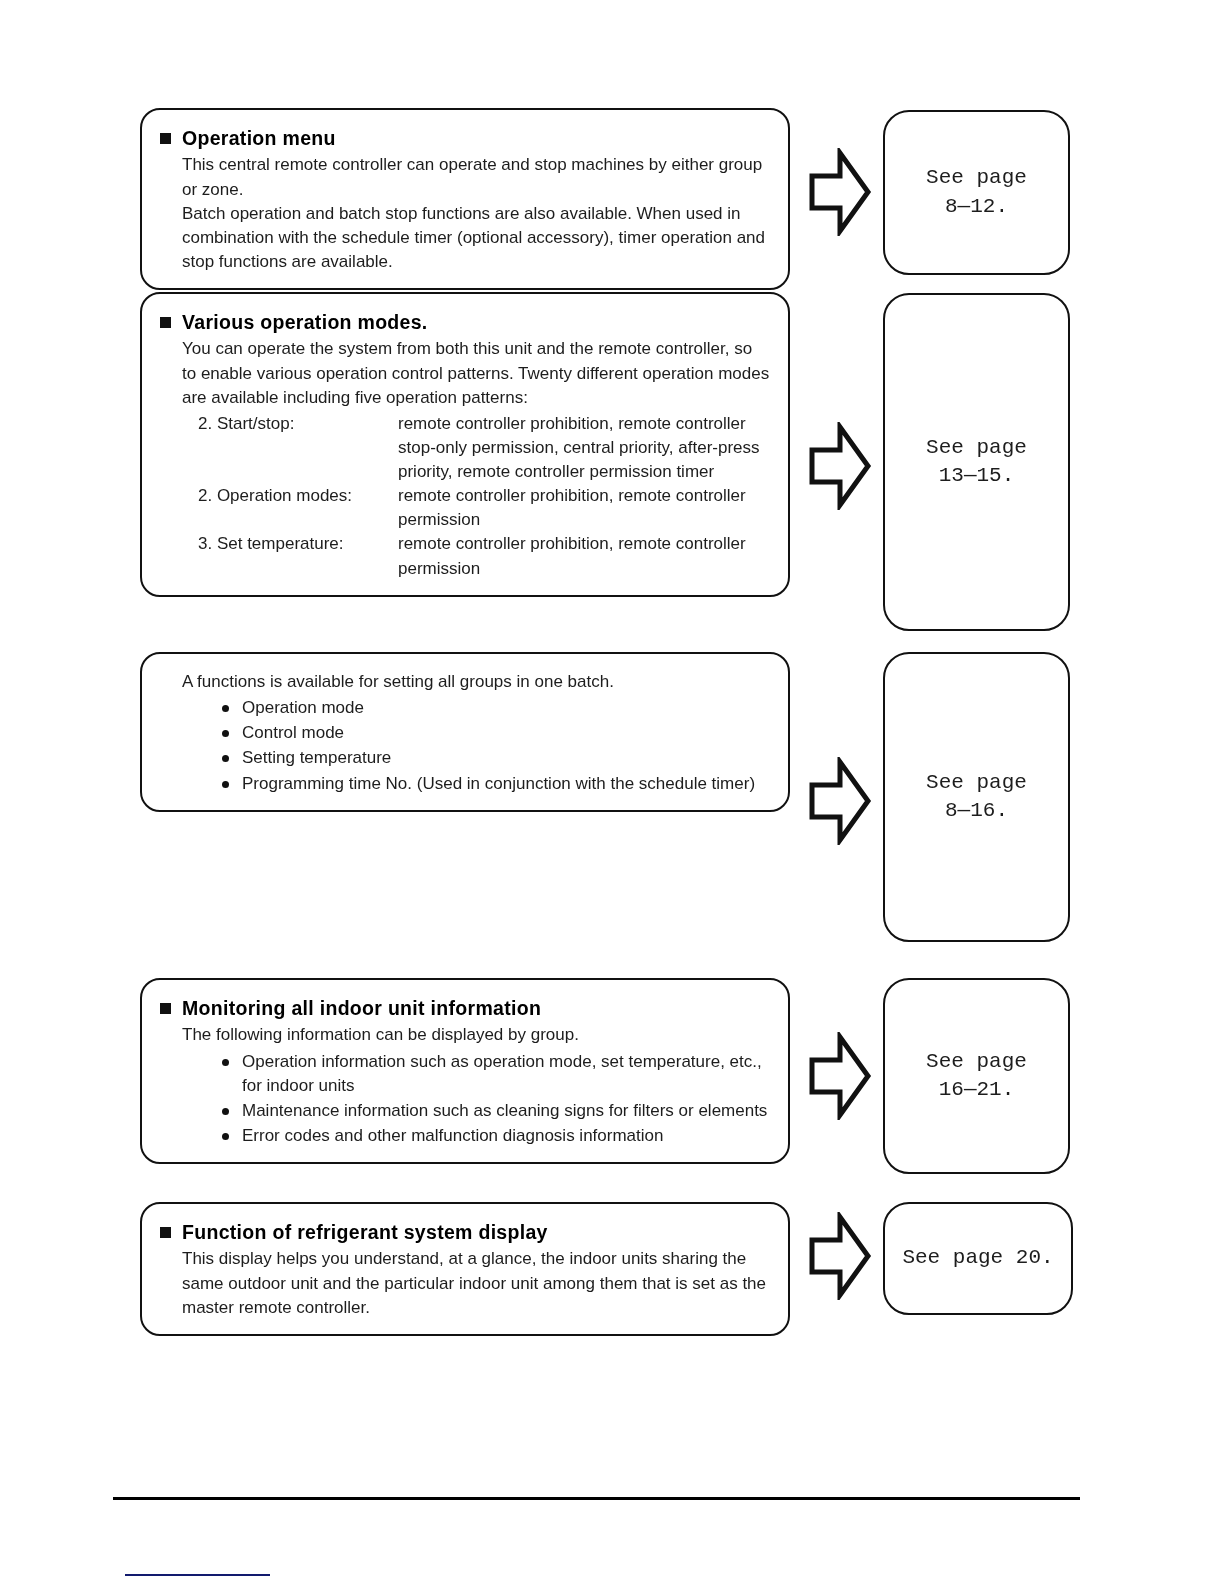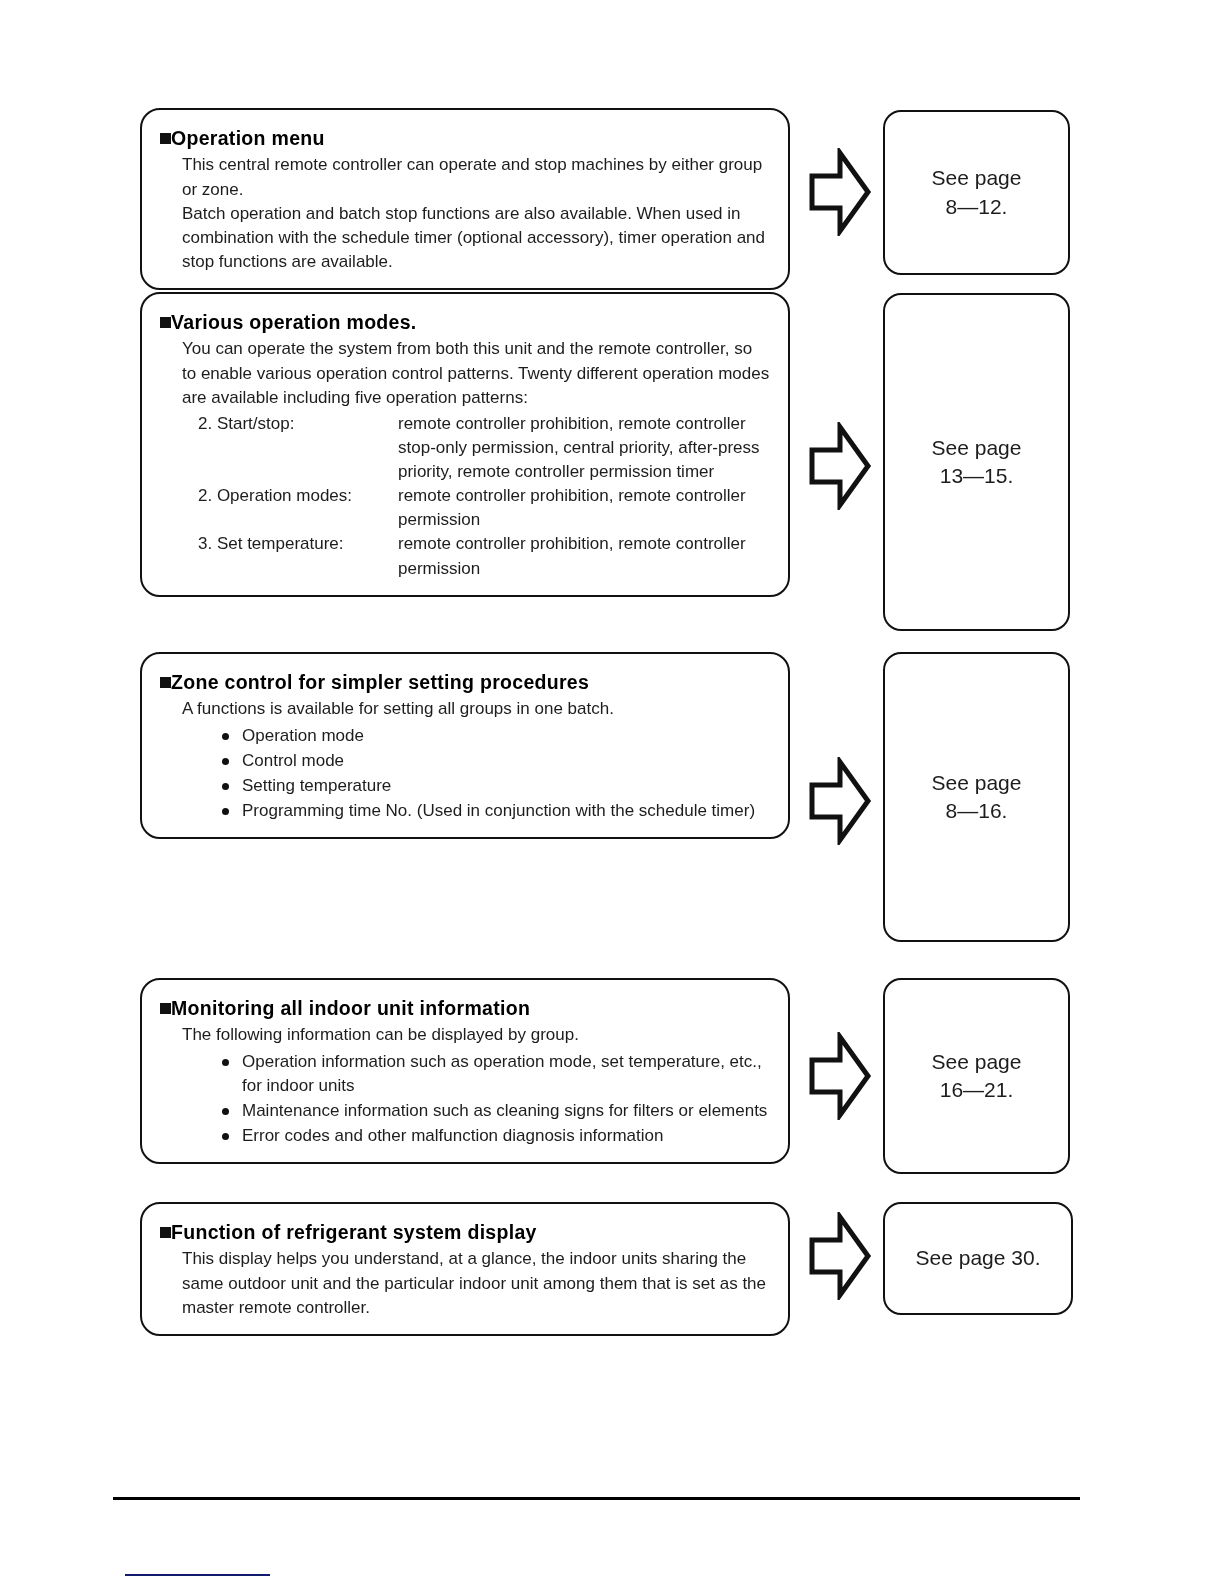--- a/index.html
+++ b/index.html
@@ -36,20 +36,21 @@
     box-sizing: border-box;
     border: 2.5px solid #111;
     border-radius: 20px;
     background: #fff;
     padding: 16px 18px 14px 18px;
   }
 
   .feature-head {
     display: flex;
     align-items: flex-start;
+    gap: 11px;
     margin-bottom: 3px;
   }
   .sq-bullet {
     width: 11px;
     height: 11px;
     background: #111;
     flex: 0 0 auto;
     margin-top: 7px;
   }
   .feature-title {
@@ -121,26 +122,27 @@
   }
   .arrow svg { display: block; width: 100%; height: 100%; }
 
   
   .page-box {
     position: absolute;
     left: 883px;
     width: 187px;
     box-sizing: border-box;
     border: 2.5px solid #111;
-    border-radius: 18px;
+    border-radius: 26px;
     background: #fff;
     display: flex;
     align-items: center;
     justify-content: center;
     text-align: center;
+    font-family: Liberation Mono, monospace;
   }
   .page-box .ref {
     font-size: 21px;
     line-height: 1.35;
     color: #1d1d1d;
     white-space: pre-line;
   }
 
   
   .footer-rule {
@@ -221,24 +223,20 @@
     </div>
 
     <div class="page-box" style="top:293px; height:338px;">
       <span class="ref">See page
 13—15.</span>
     </div>
   </div>
 
   <div class="row">
     <div class="feature-box" style="top:652px;">
-      <div class="feature-head">
-        <span class="sq-bullet"></span>
-        <span class="feature-title">Zone control for simpler setting procedures</span>
-      </div>
       <div class="feature-body">
         <p>A functions is available for setting all groups in one batch.</p>
         <ul class="dotlist">
           <li>Operation mode</li>
           <li>Control mode</li>
           <li>Setting temperature</li>
           <li>Programming time No. (Used in conjunction with the schedule timer)</li>
         </ul>
       </div>
     </div>
@@ -294,20 +292,20 @@
       </div>
     </div>
 
     <div class="arrow" style="top:1212px;">
       <svg viewBox="0 0 66 88" aria-hidden="true">
         <path d="M6 28 H34 V5 L62 44 L34 83 V60 H6 Z" fill="#ffffff" stroke="#111111" stroke-width="5" stroke-linejoin="miter"></path>
       </svg>
     </div>
 
     <div class="page-box" style="top:1202px; height:113px; width:190px;">
-      <span class="ref">See page 30.</span>
+      <span class="ref">See page 20.</span>
     </div>
   </div>
 
   <div class="footer-rule"></div>
   <div class="footer-mark"></div>
 
 </div>
 
 </body></html>

